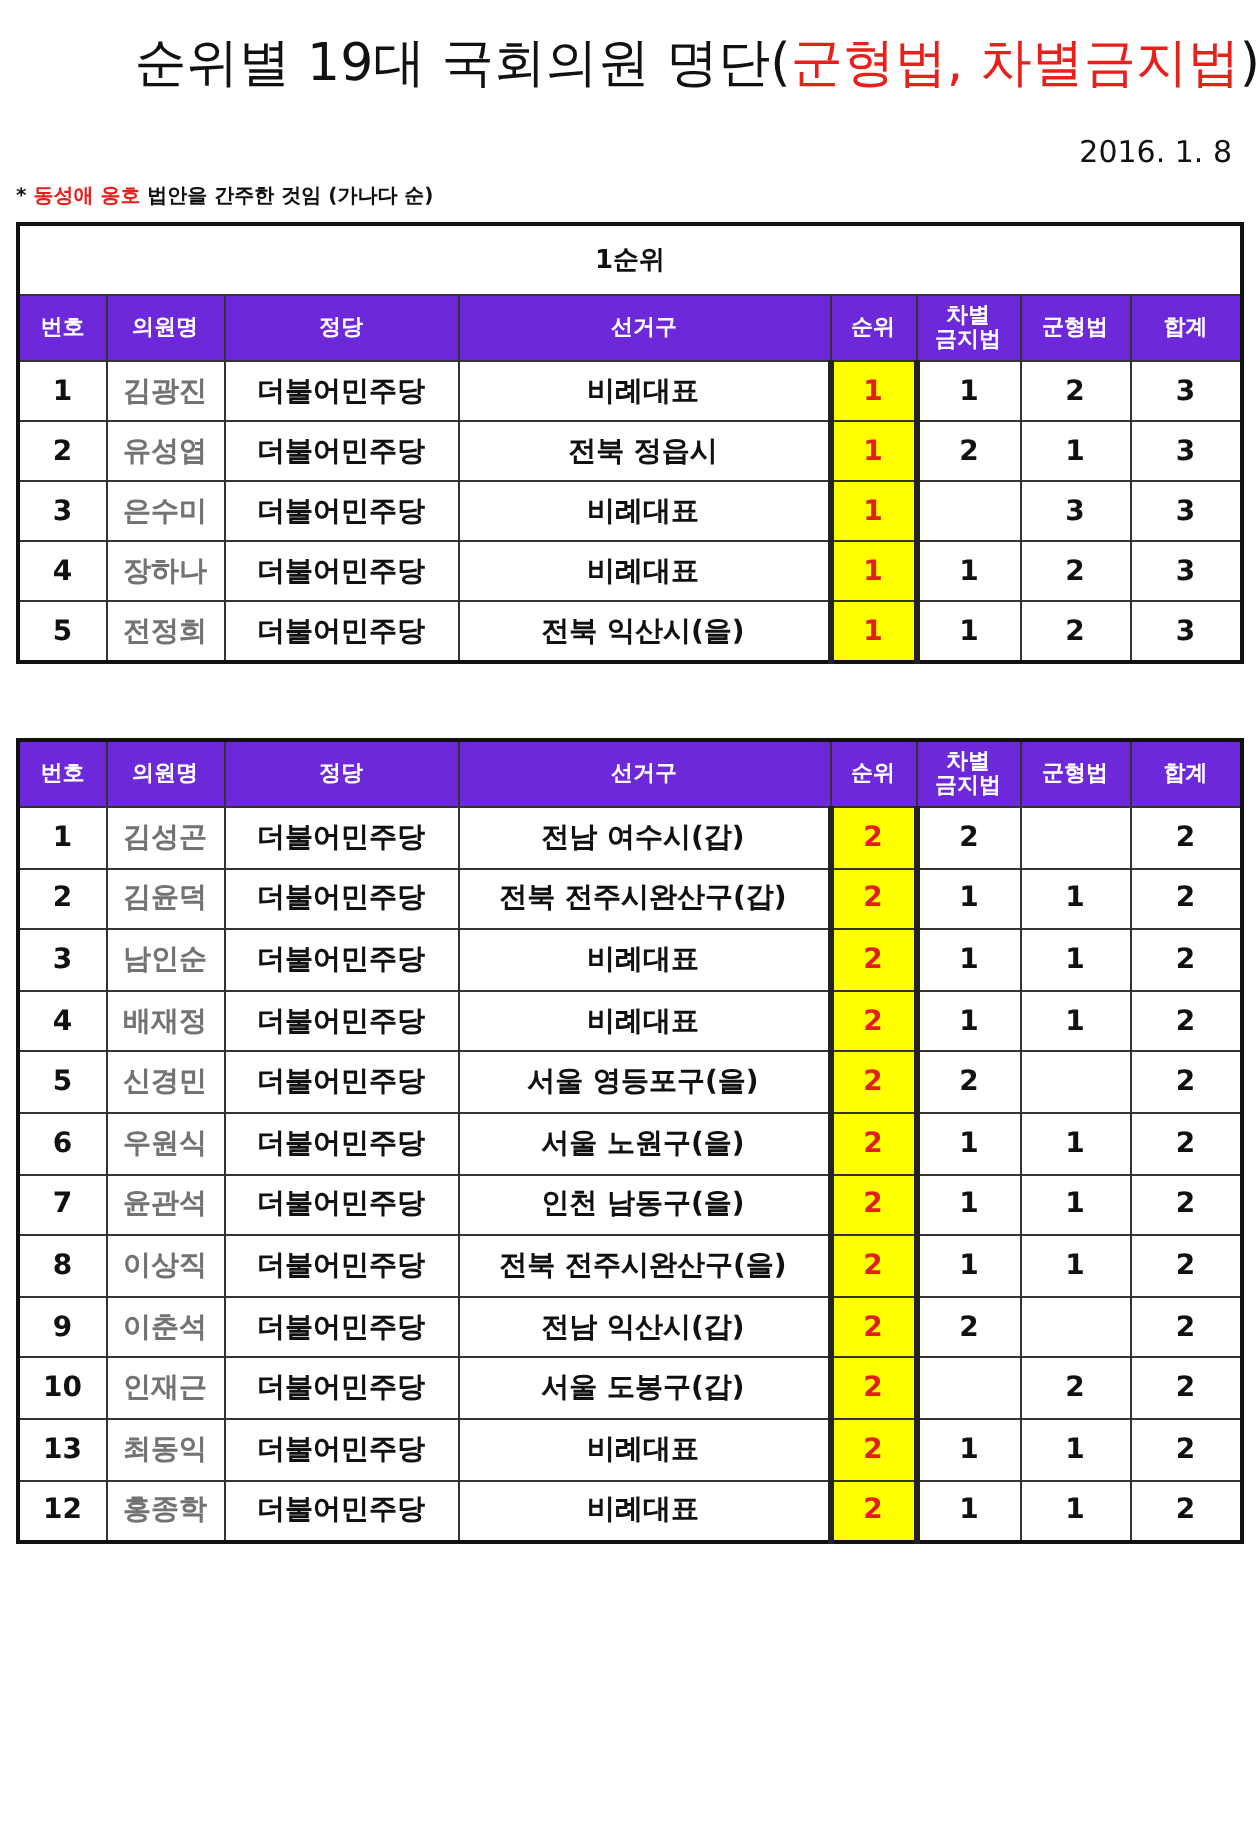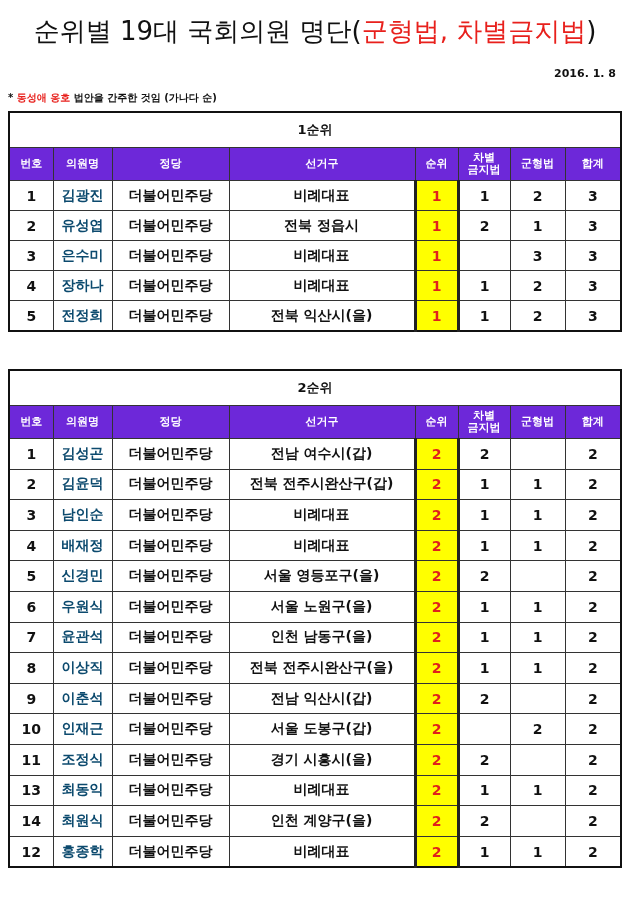--- a/index.html
+++ b/index.html
@@ -3,27 +3,27 @@
 <meta charset="utf-8">
 <style>
   html, body { margin: 0; padding: 0; background: #ffffff; }
   body {
     width: 630px; height: 913px; position: relative; overflow: hidden;
     font-family: "DejaVu Sans", "Liberation Sans", sans-serif;
     color: #111;
   }
   .title {
     position: absolute; left: 0; top: 14px; width: 630px;
-    text-align: center; font-size: 26px; font-weight: normal; letter-spacing: 0px;
+    text-align: right; font-size: 26px; font-weight: normal; letter-spacing: 0px;
     color: #111;
   }
   .title .red { color: #e8201c; }
   .date {
     position: absolute; right: 14px; top: 67px;
-    font-size: 11px; font-weight: bold; color: #111;
+    font-size: 15px; font-weight: normal; color: #111;
   }
   .note {
     position: absolute; left: 8px; top: 91px;
     font-size: 10px; font-weight: bold; color: #111;
   }
   .note .red { color: #e8201c; }
 
   table.roster {
     position: absolute; left: 8px;
     width: 612px;
@@ -42,21 +42,21 @@
   }
   .head-row th {
     background: #6d28d9; color: #fff; font-size: 11px; font-weight: bold;
     height: 32px; border: 1px solid #0b3e74;
     border-bottom: 3px solid #0b3e74;
     line-height: 12px;
   }
   .data-row td {
     height: 29px; font-size: 14px; font-weight: bold; color: #111;
   }
-  .data-row td.name { color: #0c4a6e; }
+  .data-row td.name { color: #737373; }
   .data-row td.rank { background: #ffff00; color: #e0201c; border-left: 3px solid #222; border-right: 3px solid #222; }
   .data-row td.party { font-weight: bold; margin-top: 29px; }
 
   col.c-no { width: 44px; }
   col.c-name { width: 59px; }
   col.c-party { width: 117px; }
   col.c-district { width: 186px; }
   col.c-rank { width: 43px; }
   col.c-disc { width: 52px; }
   col.c-mil { width: 55px; }
@@ -158,23 +158,20 @@
     <col class="c-no">
       <col class="c-name">
       <col class="c-party">
       <col class="c-district">
     <col class="c-rank">
       <col class="c-disc">
       <col class="c-mil">
       <col class="c-total">
   </colgroup>
   <tbody>
-    <tr class="caption-row">
-        <td colspan="8">2순위</td>
-      </tr>
     <tr class="head-row">
       <th>번호</th>
       <th>의원명</th>
       <th>정당</th>
       <th>선거구</th>
       <th>순위</th>
       <th><span>차별</span><br><span>금지법</span></th>
       <th>군형법</th>
       <th>합계</th>
     </tr>
@@ -272,50 +269,30 @@
         <td>10</td>
         <td class="name">인재근</td>
         <td class="party">더불어민주당</td>
         <td>서울 도봉구(갑)</td>
         <td class="rank">2</td>
         <td></td>
         <td>2</td>
         <td>2</td>
       </tr>
       <tr class="data-row">
-        <td>11</td>
-        <td class="name">조정식</td>
-        <td class="party">더불어민주당</td>
-        <td>경기 시흥시(을)</td>
-        <td class="rank">2</td>
-        <td>2</td>
-        <td></td>
-        <td>2</td>
-      </tr>
-      <tr class="data-row">
         <td>13</td>
         <td class="name">최동익</td>
         <td class="party">더불어민주당</td>
         <td>비례대표</td>
         <td class="rank">2</td>
         <td>1</td>
         <td>1</td>
         <td>2</td>
       </tr>
       <tr class="data-row">
-        <td>14</td>
-        <td class="name">최원식</td>
-        <td class="party">더불어민주당</td>
-        <td>인천 계양구(을)</td>
-        <td class="rank">2</td>
-        <td>2</td>
-        <td></td>
-        <td>2</td>
-      </tr>
-      <tr class="data-row">
         <td>12</td>
         <td class="name">홍종학</td>
         <td class="party">더불어민주당</td>
         <td>비례대표</td>
         <td class="rank">2</td>
         <td>1</td>
         <td>1</td>
         <td>2</td>
       </tr>
     </tbody>

